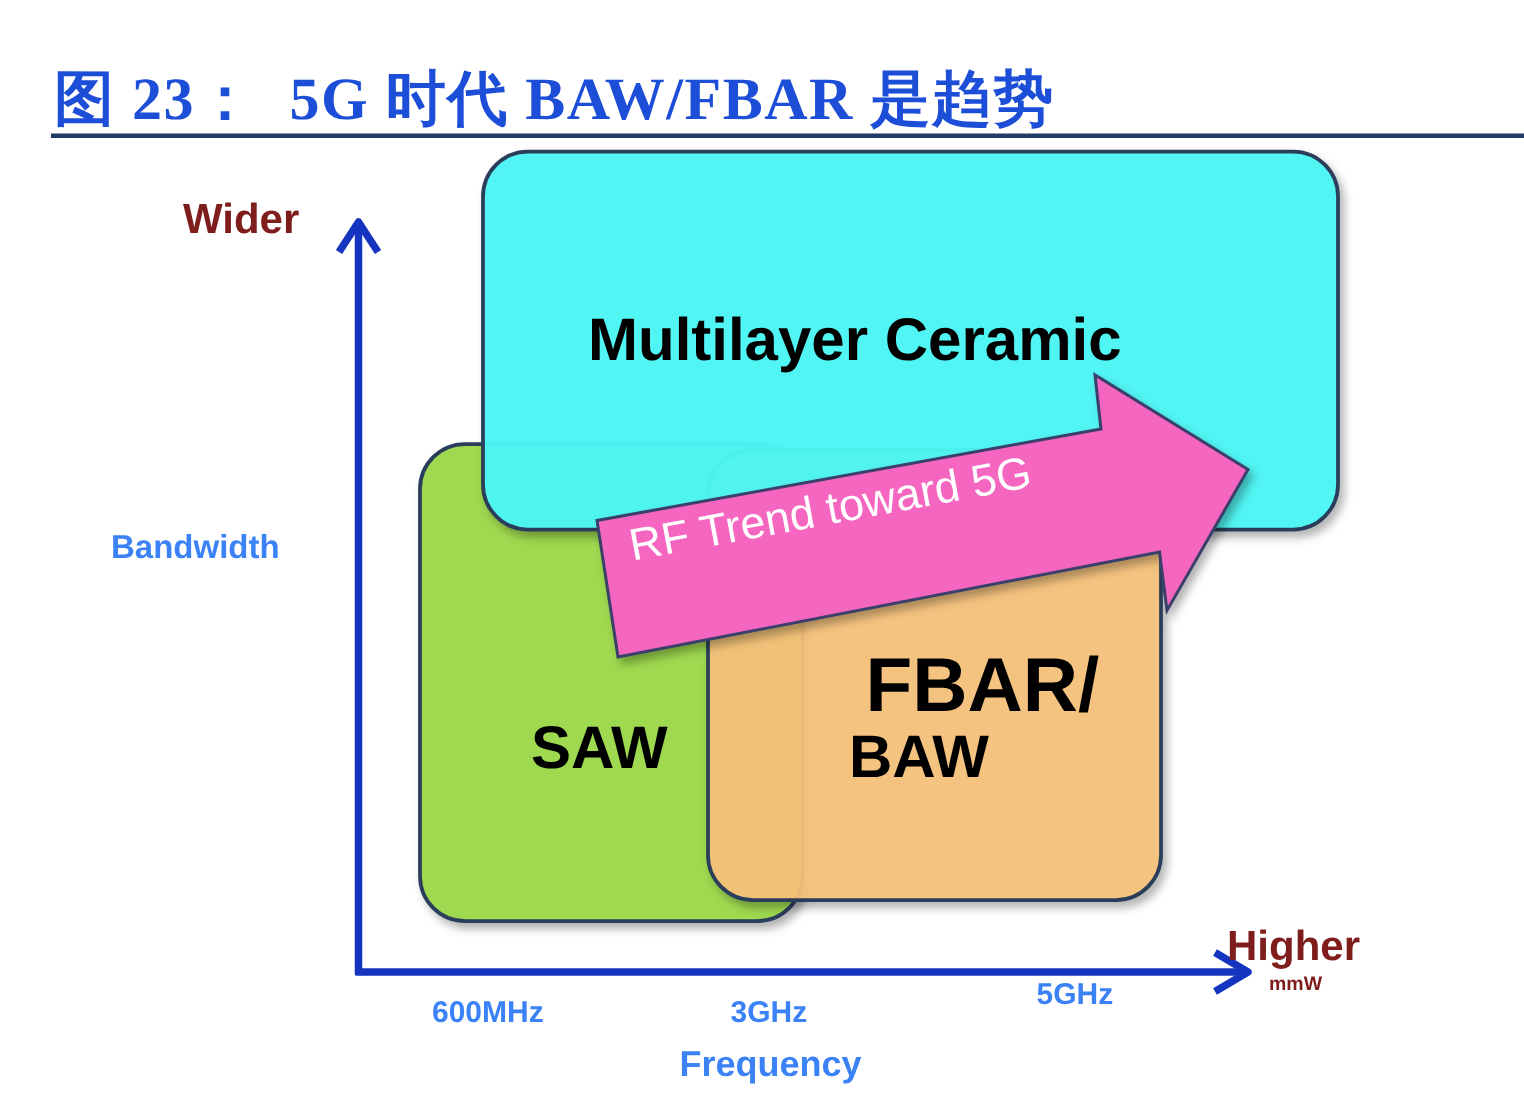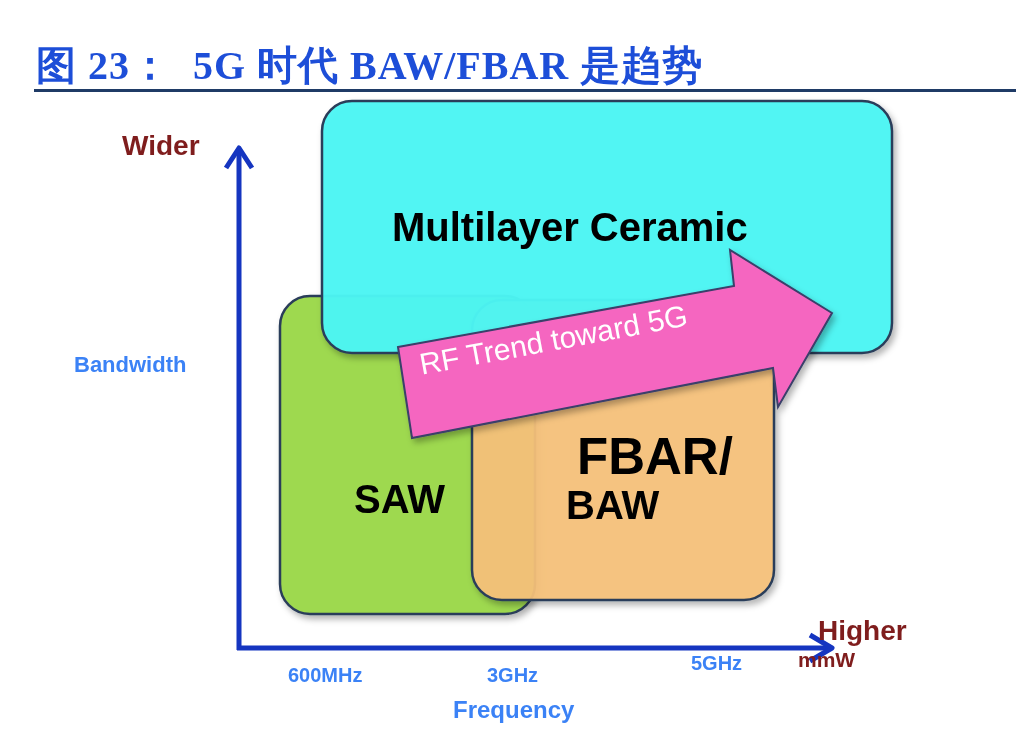--- a/index.html
+++ b/index.html
@@ -40,21 +40,21 @@
   <line x1="239" y1="650" x2="239" y2="150" stroke="#1535c0" stroke-width="5"></line>
   <polyline points="226,168 239,148 252,168" fill="none" stroke="#1535c0" stroke-width="5" stroke-linejoin="round"></polyline>
 
   <line x1="237" y1="648" x2="830" y2="648" stroke="#1535c0" stroke-width="5"></line>
   <polyline points="810,635 832,648 810,661" fill="none" stroke="#1535c0" stroke-width="5" stroke-linejoin="round"></polyline>
 </svg>
 
 <div class="lbl axis-blue" style="left:122px; top:130px; font-size:28px;">Wider</div>
 <div class="lbl axis-gray" style="left:74px; top:352px; font-size:22px;">Bandwidth</div>
 <div class="lbl axis-blue" style="left:818px; top:583px; font-size:28px;margin-top:32px;">Higher</div>
-<div class="lbl axis-blue" style="left:798px; top:648px; font-size:21px;">mmW</div>
+<div class="lbl axis-blue" style="left:846px; top:648px; font-size:13px;">mmW</div>
 
 <div class="lbl axis-gray" style="left:288px; top:664px; font-size:20px;">600MHz</div>
 <div class="lbl axis-gray" style="left:487px; top:664px; font-size:20px;">3GHz</div>
 <div class="lbl axis-gray" style="left:691px; top:636px; font-size:20px;margin-top:16px;">5GHz</div>
 <div class="lbl axis-gray" style="left:453px; top:696px; font-size:24px;">Frequency</div>
 
 <div class="lbl box-label" style="left:392px; top:205px; font-size:40px;">Multilayer Ceramic</div>
 <div class="lbl box-label" style="left:354px; top:434px; font-size:40px;margin-top:43px;">SAW</div>
 <div class="lbl box-label" style="left:577px; top:427px; font-size:51px;">FBAR/</div>
 <div class="lbl box-label" style="left:566px; top:483px; font-size:40px;">BAW</div>

